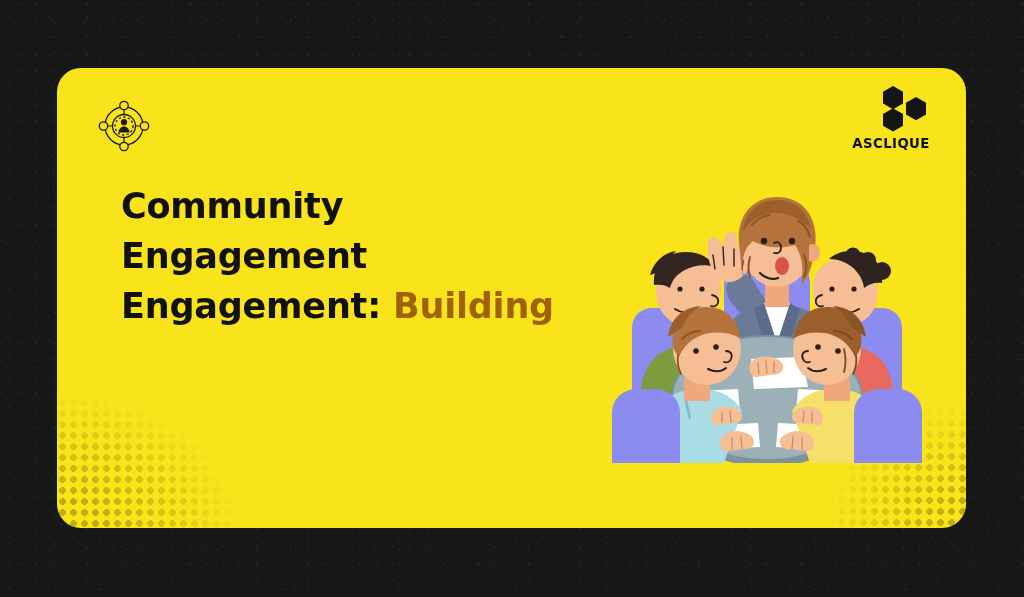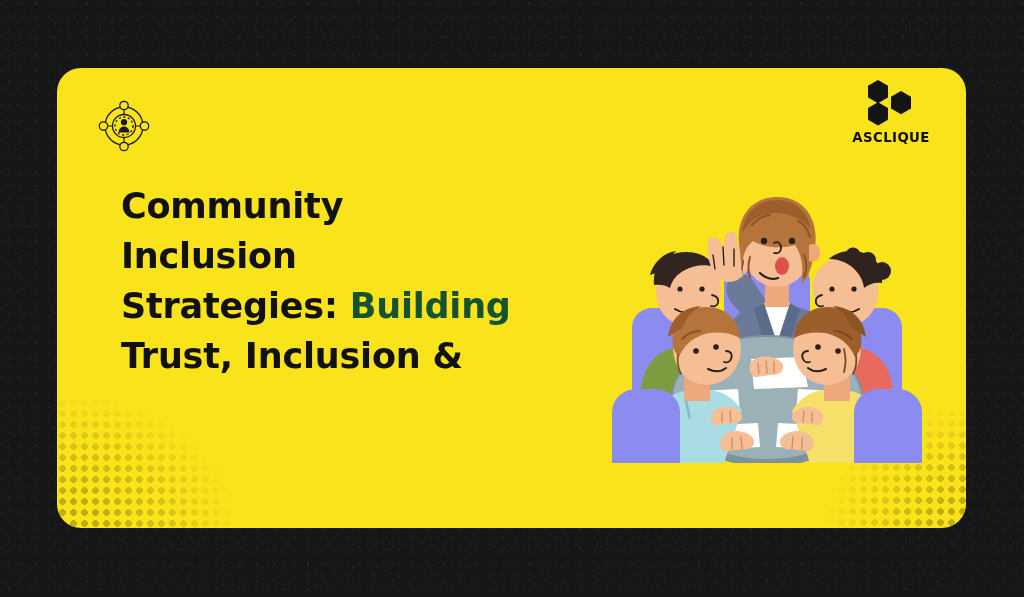--- a/index.html
+++ b/index.html
@@ -55,22 +55,22 @@
     right:0; bottom:0; width:185px; height:165px;
     -webkit-mask-image:radial-gradient(ellipse 175px 155px at 100% 100%, #000 16%, rgba(0,0,0,.5) 50%, transparent 80%);
             mask-image:radial-gradient(ellipse 175px 155px at 100% 100%, #000 16%, rgba(0,0,0,.5) 50%, transparent 80%);
   }
 
   
   #community-mark { position:absolute; left:40px; top:31px; width:54px; height:54px; }
 
   
   #brand-logo {
-    position:absolute; right:33px; top:11px;
-    display:flex; flex-direction:column; align-items:center;
+    position:absolute; right:33px; top:17px;
+    display:flex; flex-direction:column; align-items:flex-end;
   }
   #brand-hexes { width:54px; height:48px; display:block; }
   #brand-wordmark {
     margin-top:2px;
     font-family:"DejaVu Sans", sans-serif;
     font-size:14.5px;
     font-weight:bold;
     letter-spacing:.4px;
     color:#111;
     transform:scaleX(.92);
@@ -85,21 +85,21 @@
   }
   #headline .line {
     font-family:"DejaVu Sans", sans-serif;
     font-size:35px;
     font-weight:bold;
     line-height:50px;
     letter-spacing:-.2px;
     white-space:nowrap;
     color:#111111;
   }
-  .accent { color:#14532d; }
+  .accent { color:#a16207; }
 
   
   #illustration { position:absolute; left:555px; top:95px; width:310px; height:300px; }
 </style>
 </head>
 <body>
 
 <div id="backdrop-noise"></div>
 
 <div id="card">
@@ -137,23 +137,22 @@
         <polygon points="14,1 24,6.8 24,18.4 14,24.2 4,18.4 4,6.8"></polygon>
         <polygon points="14,23.3 24,29.1 24,40.7 14,46.5 4,40.7 4,29.1"></polygon>
         <polygon points="37,12 47,17.8 47,29.4 37,35.2 27,29.4 27,17.8"></polygon>
       </g>
     </svg>
     <div id="brand-wordmark">ASCLIQUE</div>
   </div>
 
   <div id="headline">
     <div class="line">Community</div>
-    <div class="line">Inclusion</div>
-    <div class="line"><span>Strategies:</span> <span class="accent">Building</span></div>
-    <div class="line accent">Trust, Inclusion &amp;</div>
+    <div class="line">Engagement</div>
+    <div class="line"><span>Engagement:</span> <span class="accent">Building</span></div>
   </div>
 
   <svg id="illustration" viewBox="0 0 310 300">
     <defs>
       <clipPath id="tableClip">
           <ellipse cx="155" cy="235" rx="95" ry="62"></ellipse>
         </clipPath>
     </defs>
 
     <path d="M20 165c0-12 9-20 21-20h22c12 0 21 8 21 20v95H20z" fill="#8C8CF0"></path>

